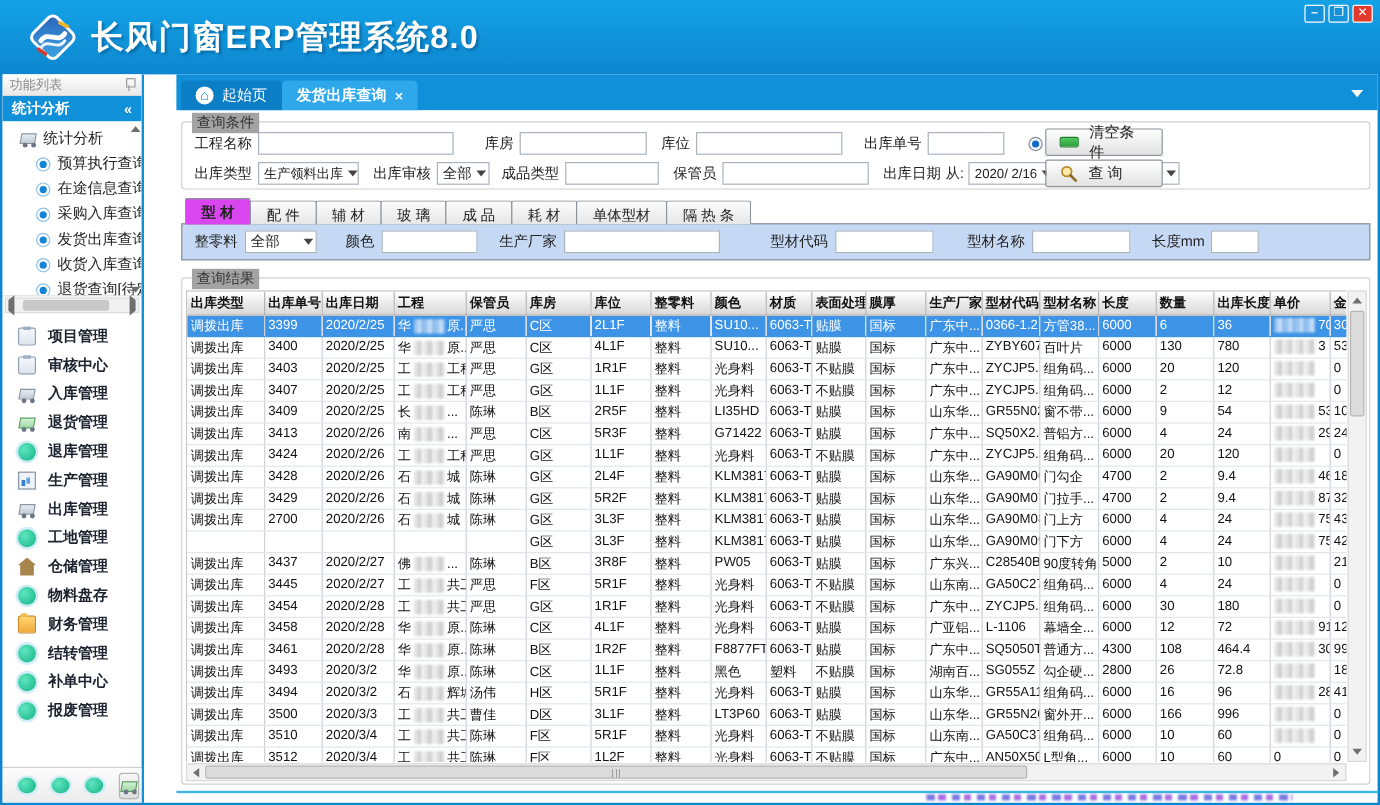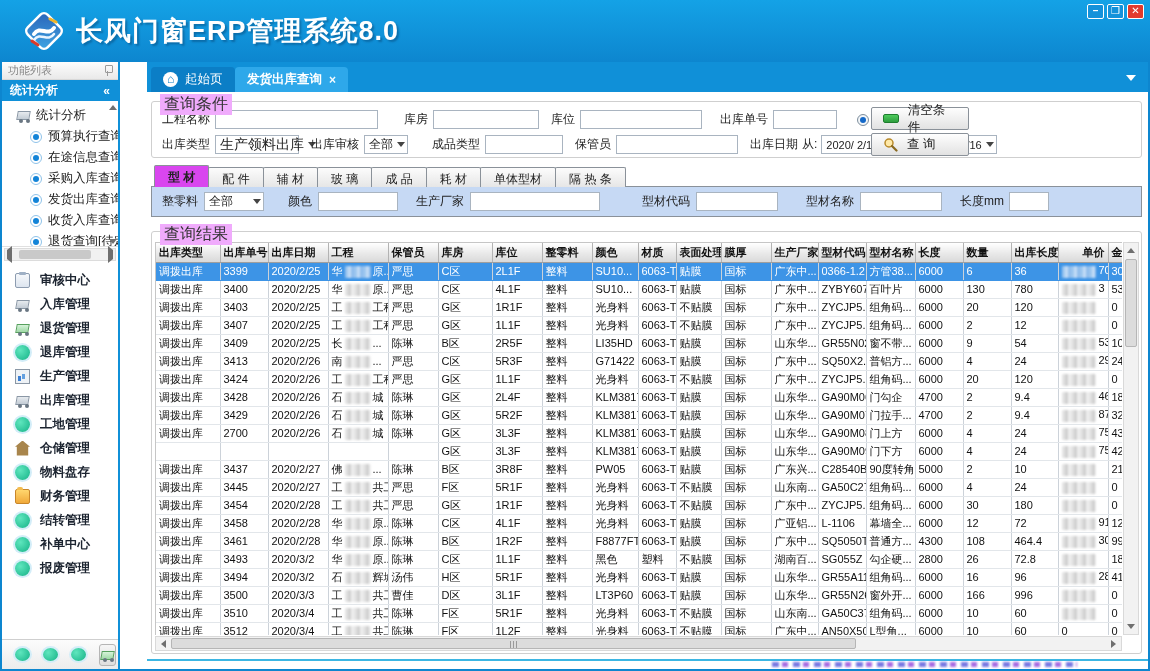--- a/index.html
+++ b/index.html
@@ -59,21 +59,21 @@
   .tab-active{left:88px;background:#2ea8ea;font-weight:bold}
   .tab-close{font-size:12px;font-weight:bold;opacity:.95}
   .home-glyph{width:15px;height:15px;border-radius:50%;background:#fff;color:#0b7ec6;font-size:12px;line-height:14px;text-align:center}
   .tab-arrow{position:absolute;right:12px;top:13px;width:0;height:0;border-left:5px solid transparent;border-right:5px solid transparent;border-top:6px solid #fff}
 
   .page{position:absolute;top:30px;left:0;right:0;bottom:10px;background:#fff;overflow:hidden}
   .bstrip{position:absolute;bottom:0;left:0;right:0;height:10px;background:#fff;border-top:2px solid #3cb6e3}
   .wm{position:absolute;left:625px;bottom:2px;width:305px;height:5px;background:repeating-linear-gradient(90deg,#4b4bd8 0 7px,rgba(255,255,255,0) 7px 10px,#8a3ad8 10px 16px,rgba(255,255,255,0) 16px 21px);filter:blur(1.1px);opacity:.75}
 
   .group{position:absolute;border:1px solid #cfcfcf;border-radius:3px;background:#fff}
-  .legend{position:absolute;top:-8px;left:8px;background:#f0abfc;padding:0 4px;font-size:16px;color:#333;z-index:2}
+  .legend{position:absolute;top:-8px;left:8px;background:#a3a3a3;padding:0 4px;font-size:12px;color:#333;z-index:2}
   .g-query{left:4px;right:6px;top:9px;height:57px}
   .qrow{position:absolute;left:10px;right:200px;display:flex;align-items:center;white-space:nowrap}
   .qrow1{top:8px}.qrow2{top:33px}
   .lbl{font-size:12px;color:#222}
   .inp{height:19px;border:1px solid #a9b4c0;background:#fff;font-size:12px;padding:0 3px}
   .combo{height:19px;border:1px solid #a9b4c0;background:#fff;font-size:12px;display:flex;align-items:center;justify-content:space-between;padding:0 2px 0 4px}
   .carrow{width:0;height:0;border-left:4px solid transparent;border-right:4px solid transparent;border-top:5px solid #444;margin-left:4px}
   .radio{width:12px;height:12px;border-radius:50%;border:1px solid #7e8e9c;background:radial-gradient(#fff,#e8eef4);position:relative;flex:0 0 12px}
   .radio.on::after{content:"";position:absolute;left:2px;top:2px;width:6px;height:6px;border-radius:50%;background:#1468c8}
   .btn{position:absolute;display:flex;align-items:center;gap:9px;height:23px;padding:0 11px;border:1px solid #8a9199;border-radius:2px;background:linear-gradient(#fefefe,#e2e2e2);font-size:12.5px;cursor:default}
@@ -184,20 +184,24 @@
       </div>
   </div>
   <div class="tree-hscroll">
     <span class="arr" style="left:2px"><span class="tri-lf"></span></span>
     <div class="thumb"></div>
     <span class="arr" style="right:2px"><span class="tri-rt"></span></span>
   </div>
   <div class="modules">
       <div class="module">
         <span class="mi mi-clip"></span>
+        <span>项目管理</span>
+      </div>
+      <div class="module">
+        <span class="mi mi-clip"></span>
         <span>审核中心</span>
       </div>
       <div class="module">
         <span class="mi mi-cart"></span>
         <span>入库管理</span>
       </div>
       <div class="module">
         <span class="mi mi-cart green"></span>
         <span>退货管理</span>
       </div>
@@ -286,29 +290,29 @@
             </span>
             <span style="display: flex; align-items: center; gap: 4px;">
               <span class="radio"></span>
               <span class="lbl">家装</span>
             </span>
           </span>
       </div>
       <div class="qrow qrow2">
         <span class="lbl">出库类型</span>
         <span class="combo" style="width:84px;margin-left:5px">
-            <span style="font-size:14px">生产领料出库</span>
+            <span style="font-size:11px">生产领料出库</span>
             <span class="carrow"></span>
           </span>
         <span class="lbl" style="margin-left:12px">出库审核</span>
         <span class="combo" style="width:64px;margin-left:5px">
             <span>全部</span>
             <span class="carrow"></span>
           </span>
-        <span class="lbl" style="margin-left:24px">成品类型</span>
+        <span class="lbl" style="margin-left:10px">成品类型</span>
         <input class="inp" style="width: 78px; margin-left: 5px;">
         <span class="lbl" style="margin-left:12px">保管员</span>
         <input class="inp" style="width: 122px; margin-left: 5px;">
         <span class="lbl" style="margin-left:12px">出库日期</span>
         <span class="lbl" style="margin-left:4px">从:</span>
         <span class="combo" style="width:72px;margin-left:4px">
             <span style="font-size:11px">2020/ 2/16</span>
             <span class="carrow"></span>
           </span>
         <span class="lbl" style="margin-left:12px">到:</span>
@@ -376,21 +380,21 @@
                 <th style="width: 46px;">颜色</th>
                 <th style="width: 38px;">材质</th>
                 <th style="width: 45px;">表面处理</th>
                 <th style="width: 50px;">膜厚</th>
                 <th style="width: 47px;">生产厂家</th>
                 <th style="width: 48px;">型材代码</th>
                 <th style="width: 49px;">型材名称</th>
                 <th style="width: 48px;">长度</th>
                 <th style="width: 48px;">数量</th>
                 <th style="width: 47px;">出库长度</th>
-                <th style="width: 50px; text-align: right;">单价</th>
+                <th style="width: 50px;">单价</th>
                 <th style="width: 40px;">金额</th>
               </tr>
             </thead>
           <tbody>
               <tr class="selected">
                 <td>调拨出库</td>
                 <td>3399</td>
                 <td>2020/2/25</td>
                 <td><span>华</span><span class="blur proj"></span><span>原...</span></td>
                 <td>严思</td>

